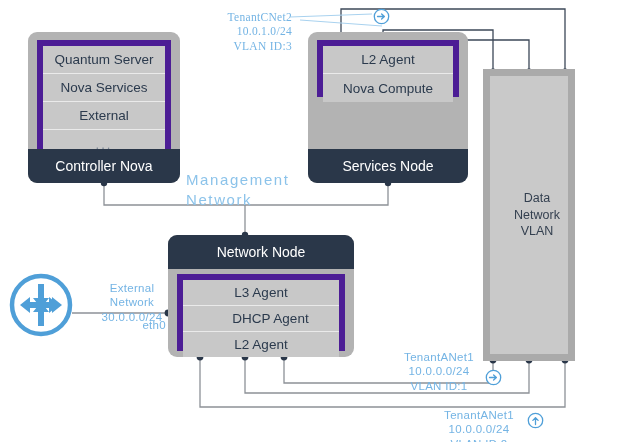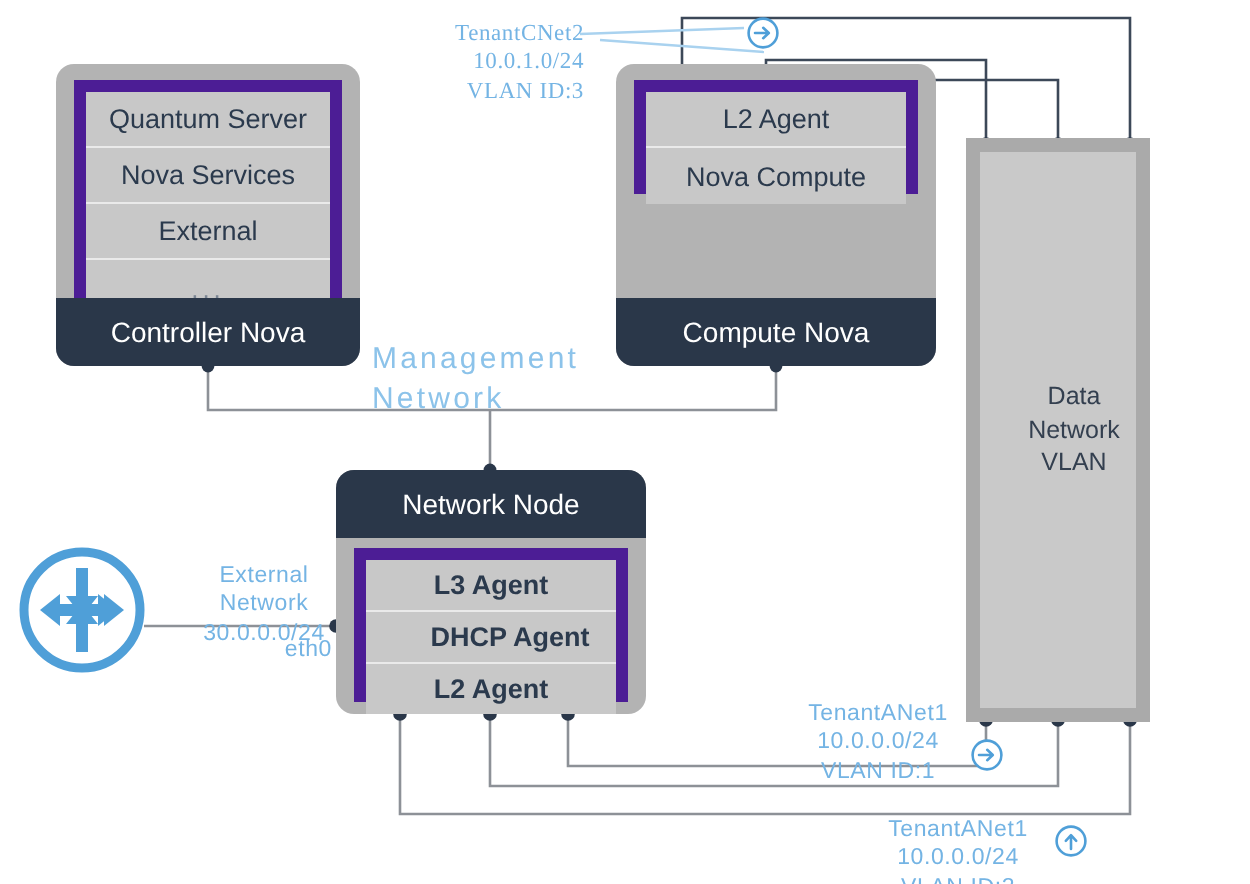--- a/index.html
+++ b/index.html
@@ -162,26 +162,26 @@
       <div class="svc dots">...</div>
     </div>
     <div class="node-title bottom">Controller Nova</div>
   </div>
 
   <div class="node" id="compute-node" style="left:308px;top:32px;width:160px;height:151px;">
     <div class="node-inner" style="height:57px;">
       <div class="svc">L2 Agent</div>
       <div class="svc">Nova Compute</div>
     </div>
-    <div class="node-title bottom">Compute Nova</div>
-  </div>
-
-  <div class="node" id="network-node" style="left:168px;top:235px;width:155px;height:122px;">
+    <div class="node-title bottom">Services Node</div>
+  </div>
+
+  <div class="node" id="network-node" style="left:168px;top:235px;width:186px;height:122px;">
     <div class="node-title top">Network Node</div>
-    <div class="node-inner" style="top:39px;height:77px;font-weight:bold;">
+    <div class="node-inner" style="top:39px;height:77px;">
       <div class="svc" style="height:26px;">L3 Agent</div>
       <div class="svc" style="height:26px;padding-left:19px;">DHCP Agent</div>
       <div class="svc" style="height:25px;">L2 Agent</div>
     </div>
   </div>
 
   <div id="data-network" style="left:483px;top:69px;width:92px;height:292px;">
     <div class="dn-inner">
       <div class="dn-label">Data Network
 VLAN</div>

